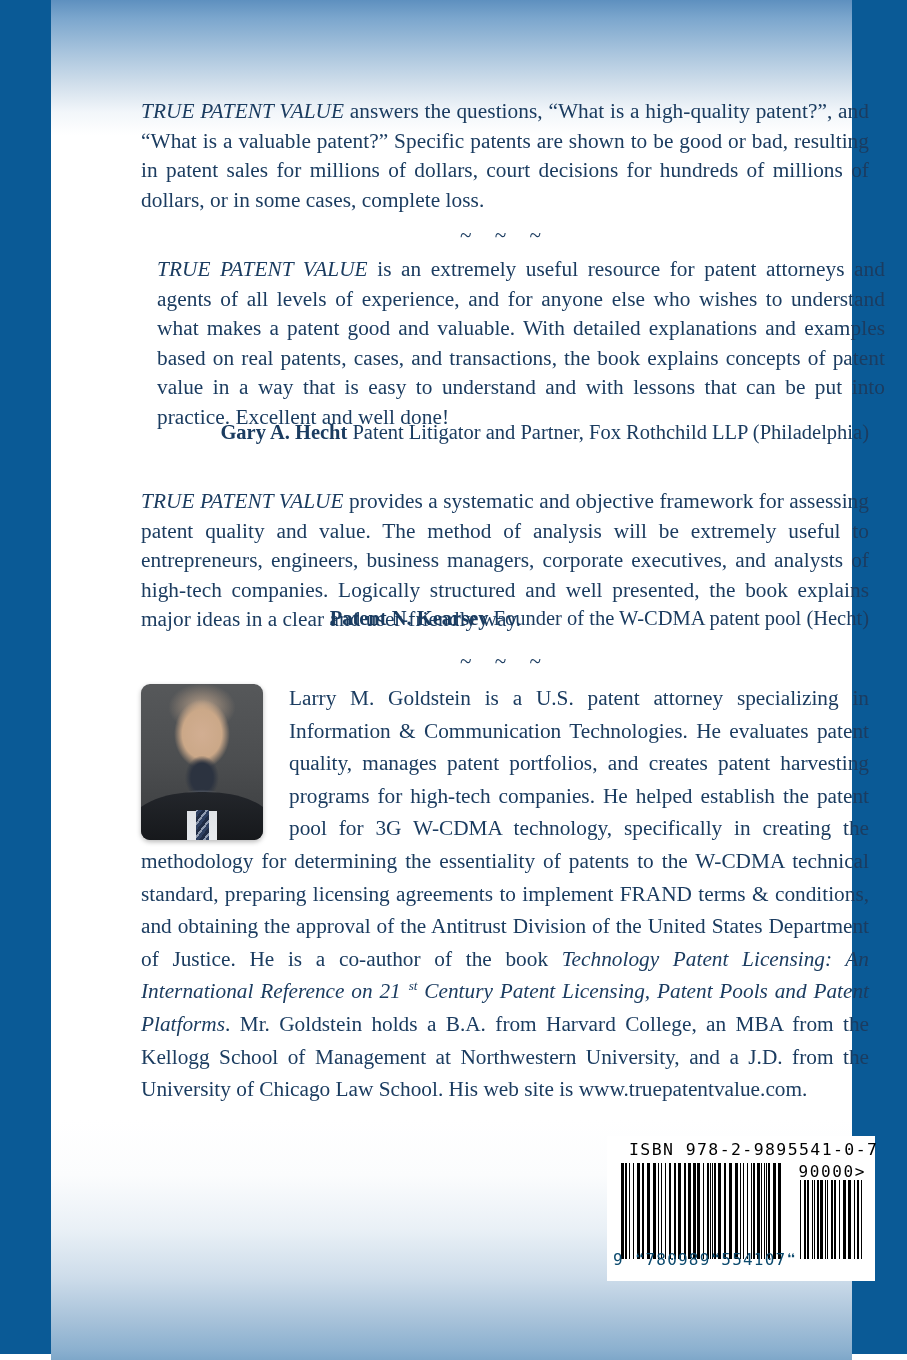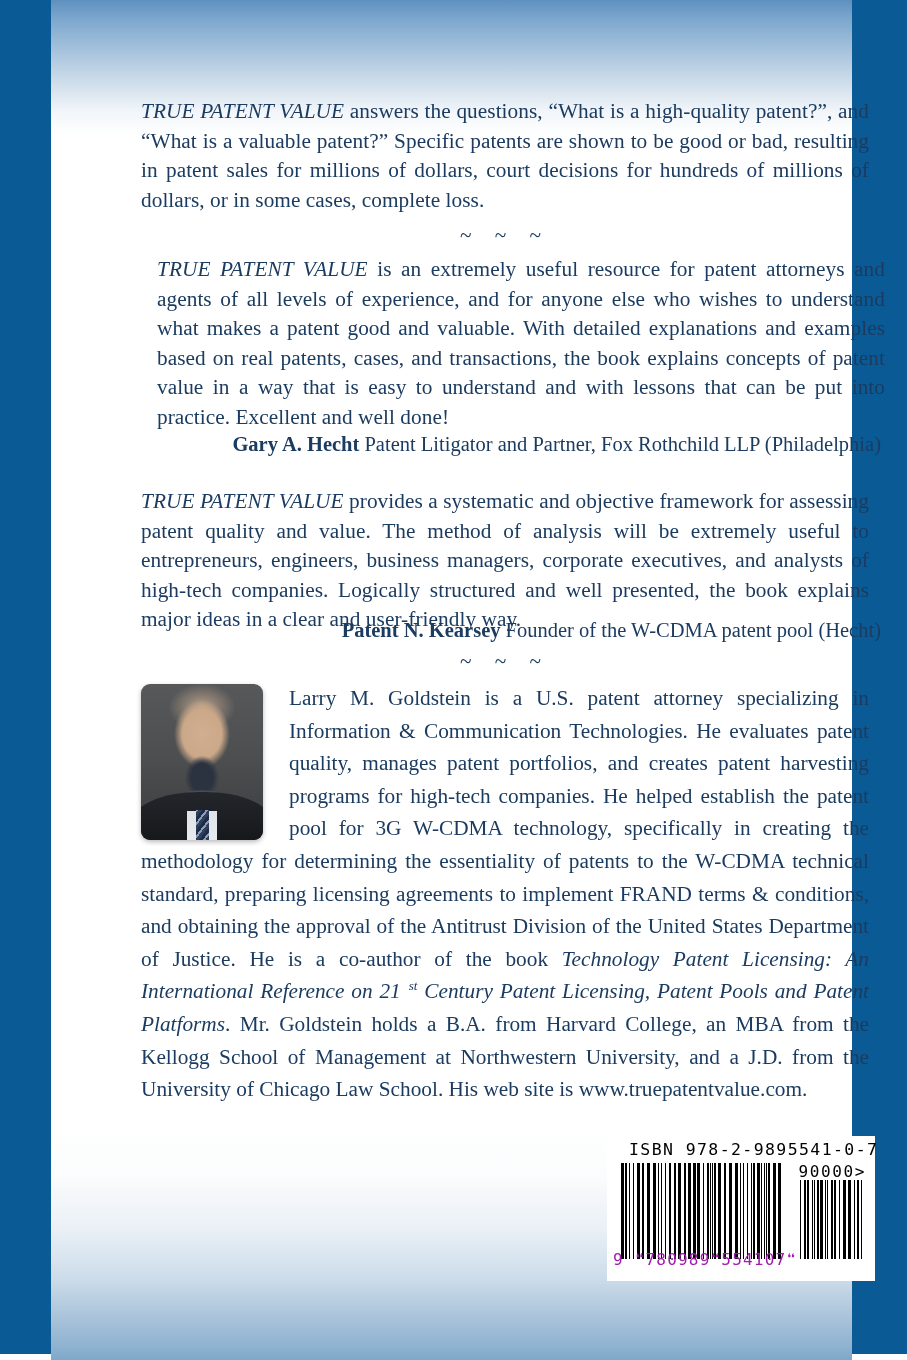--- a/index.html
+++ b/index.html
@@ -74,21 +74,21 @@
     line-height: 29.5px;
     letter-spacing: 9px;
     margin: 0;
   }
 
   .attrib {
     color: #1b3c60;
     font-size: 20.5px;
     line-height: 29.5px;
     text-align: right;
-    margin: 12px;
+    margin: 0;
   }
   .attrib .nm {
     font-weight: bold;
   }
 
   
   #p-quote1   { position: absolute; left: 0;  top: 97px;  width: 728px; }
   #sep-1      { position: absolute; left: 0;  top: 221px; width: 728px; }
   #p-quote2   { position: absolute; left: 16px;  top: 255px; width: 728px; }
   #attrib-1   { position: absolute; left: 0;  top: 418px; width: 728px; }
@@ -221,21 +221,21 @@
     width: 63px;
     height: 79px;
   }
   #ean-digits {
     position: absolute;
     left: 6px;
     top: 114px;
     width: 176px;
     font-size: 16px;
     letter-spacing: 1.2px;
-    color: #a21caf;
+    color: #0c4a6e;
     white-space: nowrap;
   }
 </style>
 </head>
 <body>
 
 <div id="cover">
   <div id="interior">
 
     <div id="content">

